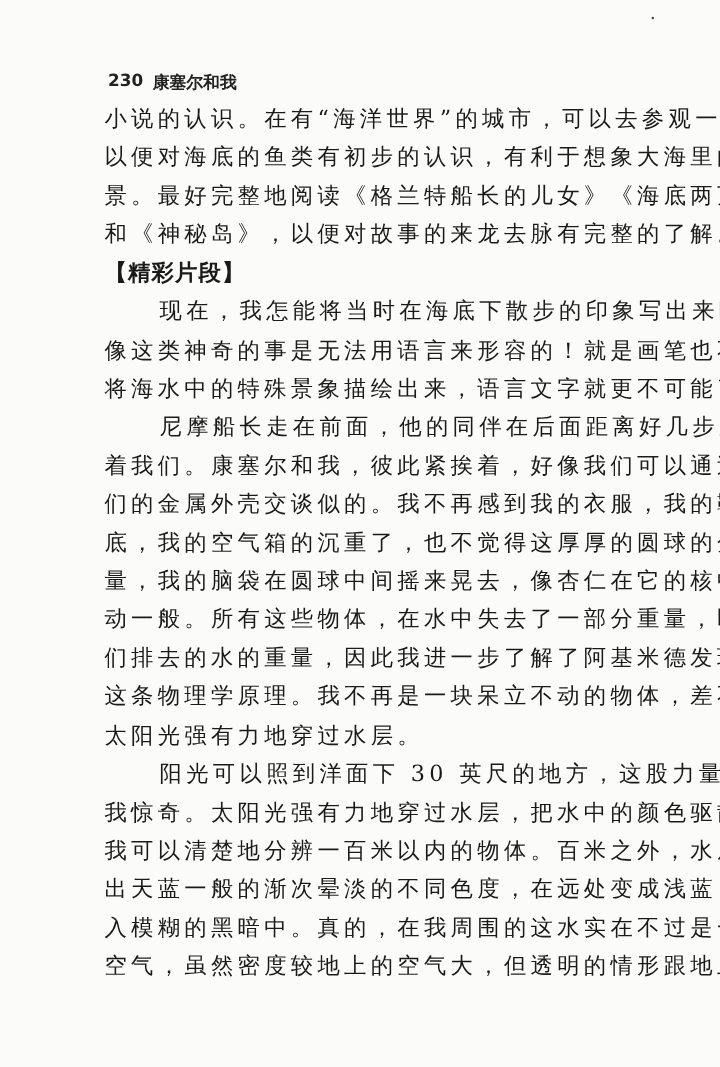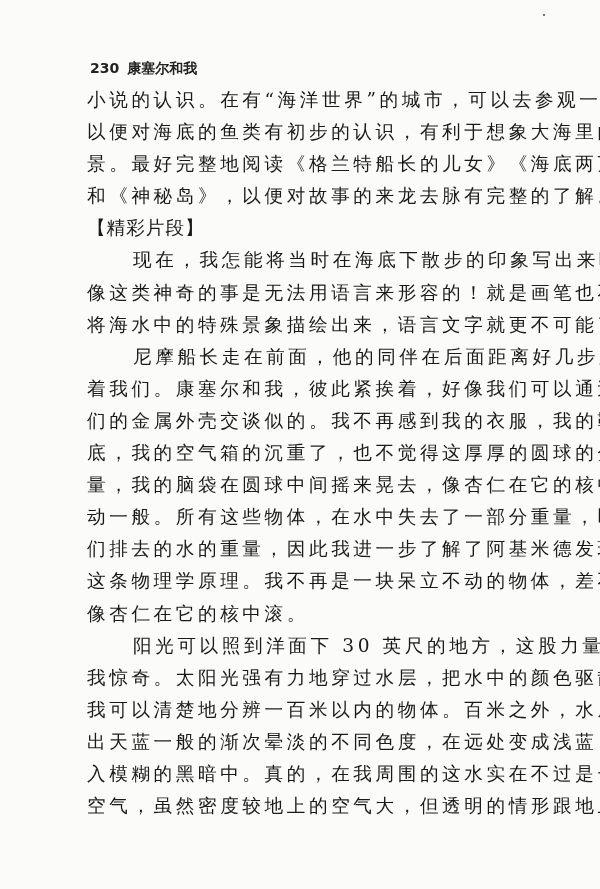--- a/index.html
+++ b/index.html
@@ -22,21 +22,21 @@
     .line {
       height: 32.1px; line-height: 32.1px;
       font-size: 18.6px; white-space: nowrap;
       letter-spacing: 3.6px;
       text-align: justify; text-align-last: justify;
       overflow: visible;
     }
     .line.last { text-align-last: left; }
     .line.indent { padding-left: 46px; }
     .section-label {
-      font-weight: normal; letter-spacing: 1px;
+      font-weight: bold; letter-spacing: 1px;
       text-align-last: left;
     }
     .dot { position:absolute; left:543px; top:14px; width:2px; height:2px; background:#444; border-radius:1px; }
   </style>
 </head>
 <body>
 
 <div class="dot"></div>
 
 <div class="page-header">
@@ -62,21 +62,21 @@
 
   <div>
     <div class="line indent">尼摩船长走在前面，他的同伴在后面距离好几步跟随</div>
     <div class="line">着我们。康塞尔和我，彼此紧挨着，好像我们可以通过我</div>
     <div class="line">们的金属外壳交谈似的。我不再感到我的衣服，我的鞋</div>
     <div class="line">底，我的空气箱的沉重了，也不觉得这厚厚的圆球的分</div>
     <div class="line">量，我的脑袋在圆球中间摇来晃去，像杏仁在它的核中滚</div>
     <div class="line">动一般。所有这些物体，在水中失去了一部分重量，即它</div>
     <div class="line">们排去的水的重量，因此我进一步了解了阿基米德发现的</div>
     <div class="line">这条物理学原理。我不再是一块呆立不动的物体，差不多</div>
-    <div class="line last">像杏仁在它的核中滚。</div>
+    <div class="line last">太阳光强有力地穿过水层。</div>
   </div>
 
   <div>
     <div class="line indent">阳光可以照到洋面下 30 英尺的地方，这股力量真使</div>
     <div class="line">我惊奇。太阳光强有力地穿过水层，把水中的颜色驱散，</div>
     <div class="line">我可以清楚地分辨一百米以内的物体。百米之外，水底现</div>
     <div class="line">出天蓝一般的渐次晕淡的不同色度，在远处变成浅蓝，没</div>
     <div class="line">入模糊的黑暗中。真的，在我周围的这水实在不过是一种</div>
     <div class="line">空气，虽然密度较地上的空气大，但透明的情形跟地上空</div>
   </div>

